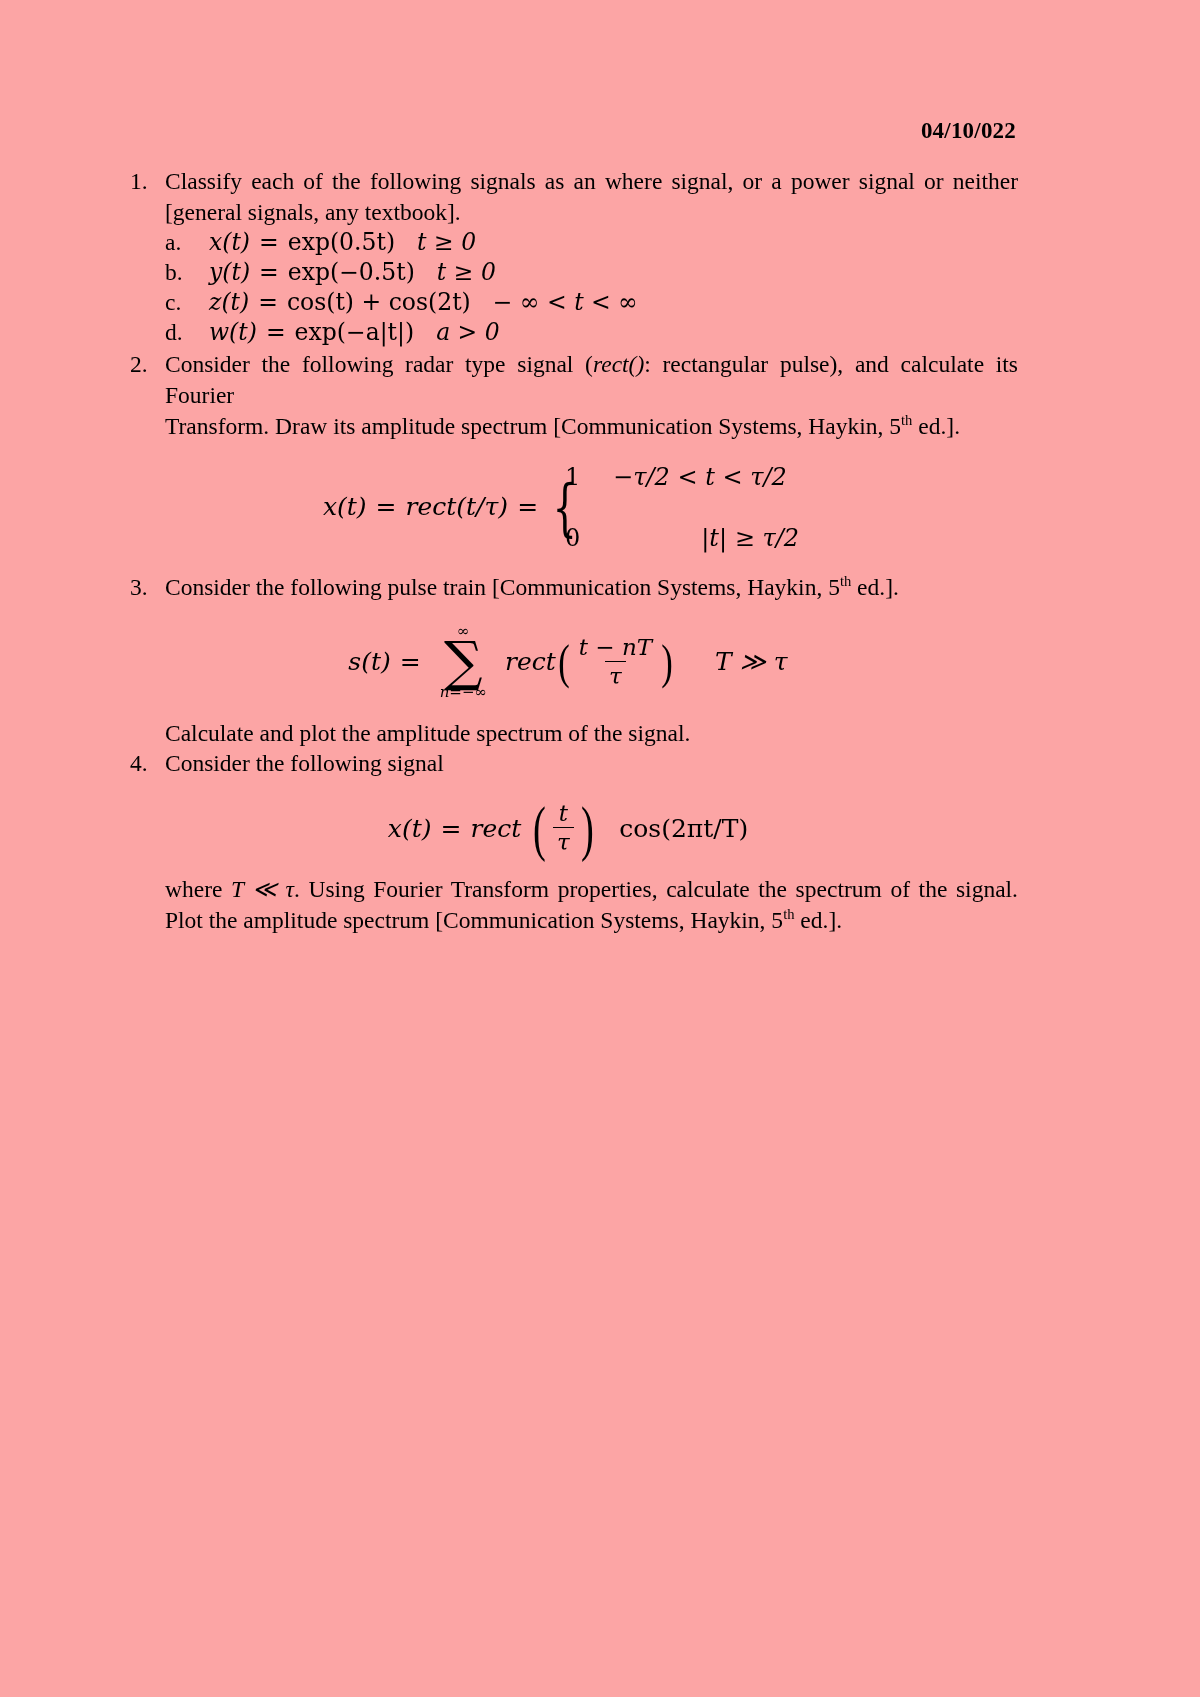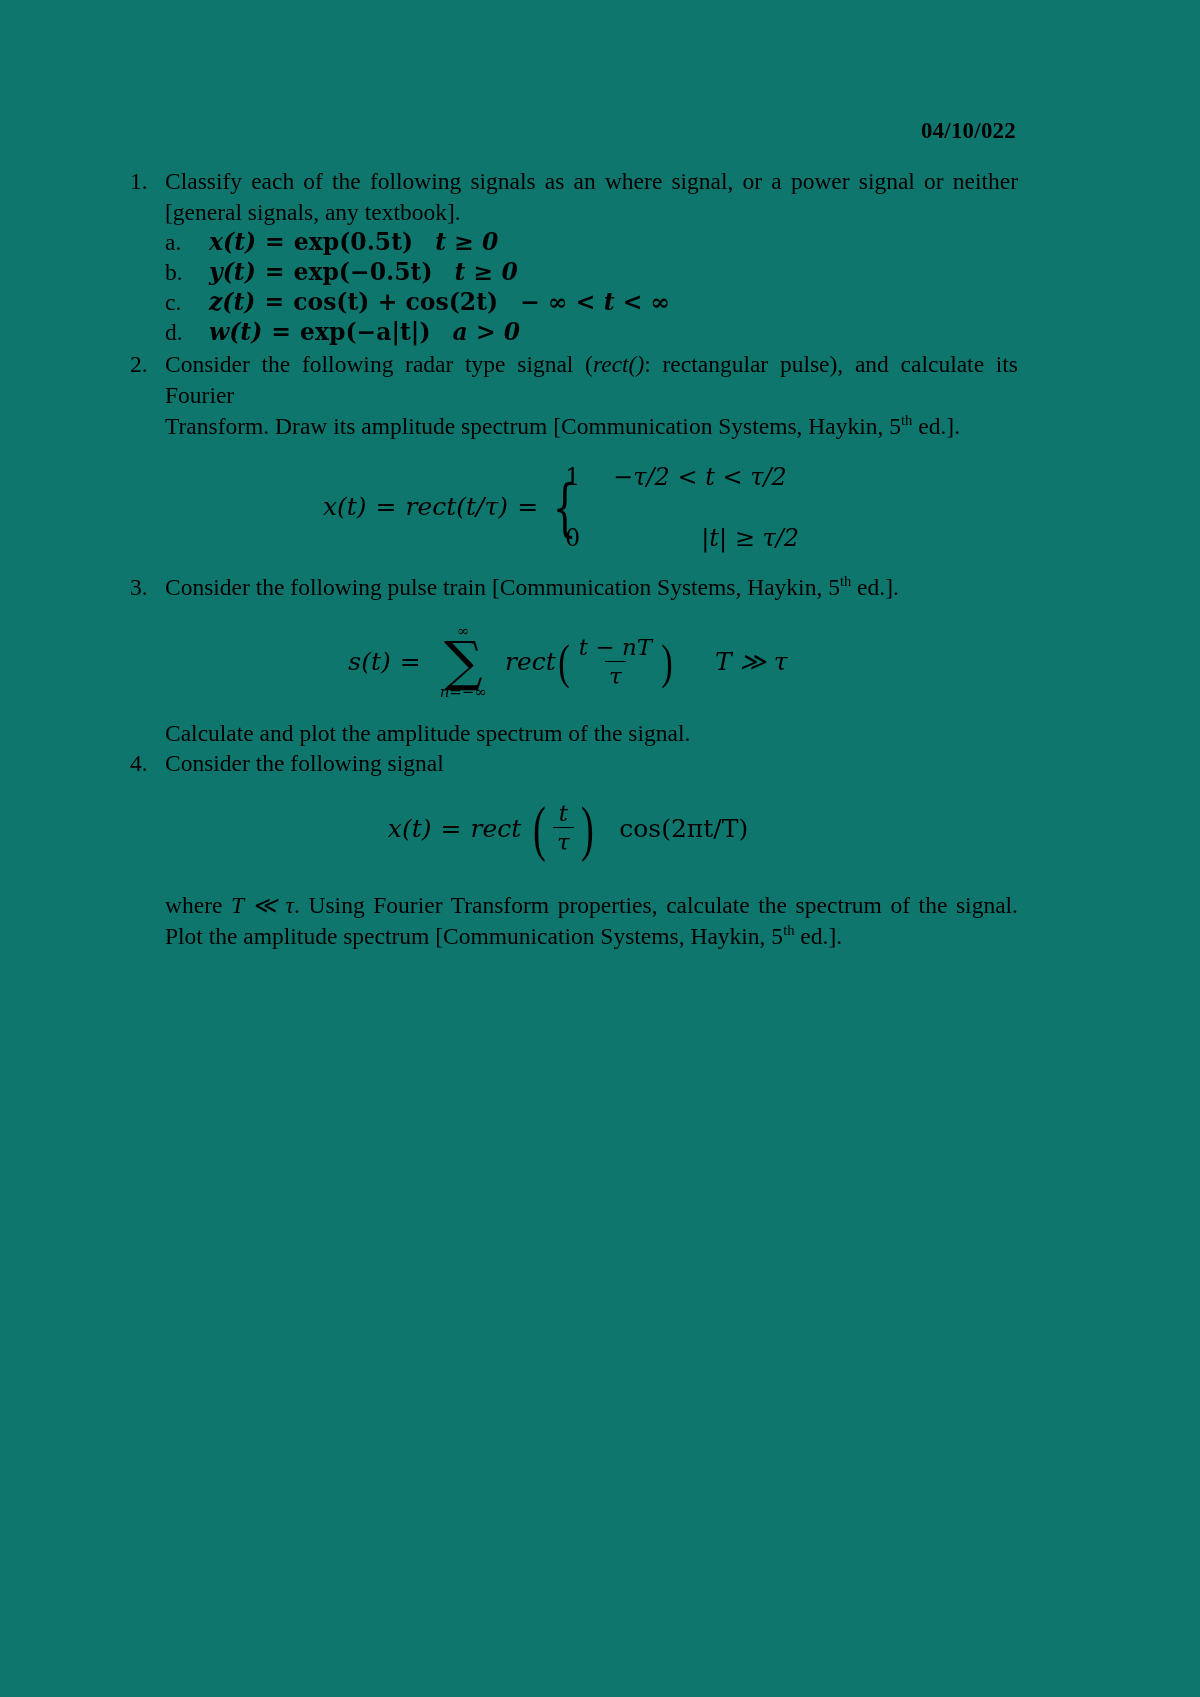--- a/index.html
+++ b/index.html
@@ -11,21 +11,21 @@
     width: 1200px;
     height: 1697px;
     font-family: "Liberation Serif", "DejaVu Serif", serif;
     color: #000000;
     overflow: hidden;
   }
   .page {
     position: relative;
     width: 1200px;
     height: 1697px;
-    background: #0f766e;
+    background: #fca5a5;
     box-sizing: border-box;
     padding: 0;
   }
   .content {
     position: absolute;
     left: 118px;
     top: 118px;
     width: 900px;
   }
 
@@ -94,21 +94,20 @@
     top: 0;
     width: 32px;
   }
 
   
   .math {
     font-family: "DejaVu Serif", "Liberation Serif", serif;
     font-style: italic;
     font-size: 23.5px;
     white-space: nowrap;
-    font-weight: bold;
   }
   .mi { font-style: italic; }
   .mr { font-style: normal; }
   .mop { font-style: normal; padding: 0 1px; }
   .sp { display: inline-block; width: 8px; }
   .sp-lg { display: inline-block; width: 22px; }
   .sp-xl { display: inline-block; width: 40px; }
 
   .display-eq {
     text-align: center;
@@ -236,21 +235,21 @@
   }
   .indent-body {
     padding-left: 47px;
     font-size: 23.5px;
     line-height: 1.30;
   }
   .para-4 {
     padding-left: 47px;
     font-size: 23.5px;
     line-height: 1.32;
-    margin-top: 34px;
+    margin-top: 18px;
   }
 </style>
 </head>
 <body>
 
 <div class="page">
   <div class="content">
 
     <div class="date-line">04/10/022</div>
 

